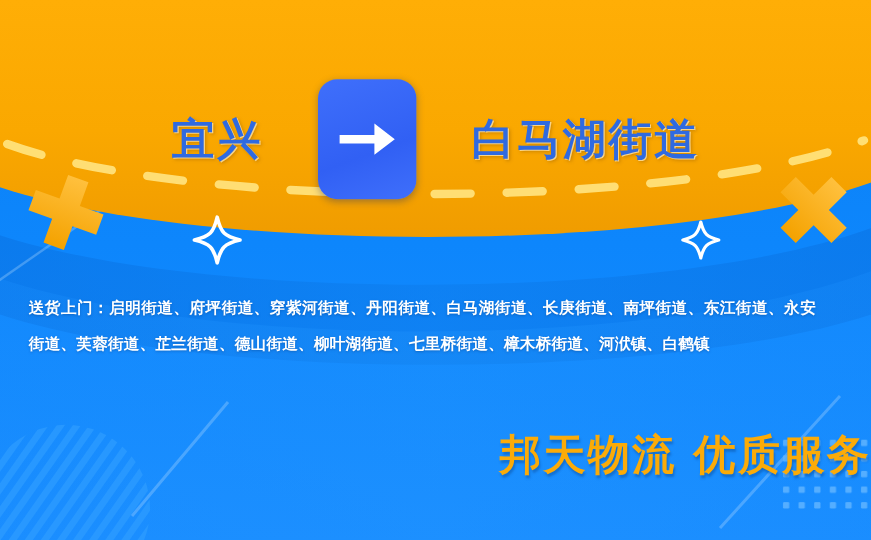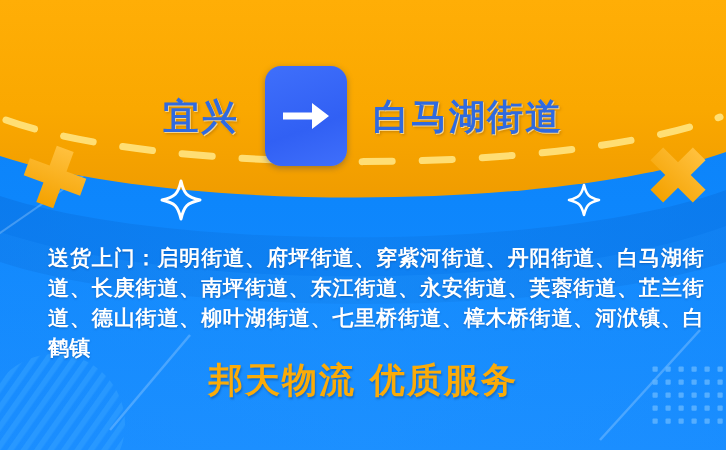--- a/index.html
+++ b/index.html
@@ -15,21 +15,21 @@
     overflow:hidden;
     background:#0d86fc;
   }
   
   .bg-svg{position:absolute;left:0;top:0;width:726px;height:450px;}
 
   
   .header-row{
     position:absolute;left:0;top:66px;width:726px;height:100px;
     display:flex;align-items:center;justify-content:center;
-    gap:26px;
+    gap:46px;
     z-index:6;
   }
   .city{
     font-family:"DejaVu Serif","Liberation Serif",serif;
     font-weight:bold;
     font-size:36px;
     letter-spacing:2px;
     color:#2f6ae0;
     text-shadow:1px 1px 0 #f7d48a, 2px 2px 3px rgba(120,70,0,.35);
     white-space:nowrap;
@@ -41,39 +41,39 @@
     background:linear-gradient(160deg,#3f6ffb 0%,#3160f4 60%,#3f6ffb 100%);
     box-shadow:0 2px 6px rgba(20,40,110,.35);
     display:flex;align-items:center;justify-content:center;
     flex:none;
   }
   .arrow-badge svg{display:block;}
 
   
   .streets{
     position:absolute;
-    left:48px;top:243px;width:656px;
+    left:24px;top:243px;width:656px;
     z-index:6;
     color:#ffffff;
     font-family:"DejaVu Serif","Liberation Serif",serif;
     font-weight:bold;
-    font-size:21px;
+    font-size:13px;
     line-height:30px;
     letter-spacing:.2px;
     text-align:justify;
     text-align-last:left;
     text-shadow:0 1px 2px rgba(0,40,100,.35);
     word-break:break-all;
   }
 
   
   .slogan{
     position:absolute;left:0;top:362px;width:726px;
     z-index:6;
-    text-align:center;
+    text-align:right;
     font-family:"DejaVu Serif","Liberation Serif",serif;
     font-weight:bold;
     font-size:35px;
     letter-spacing:2px;
     color:#fbab08;
     text-shadow:1px 2px 2px rgba(0,40,100,.30);
     line-height:1;
     white-space:nowrap;
   }
 </style>

